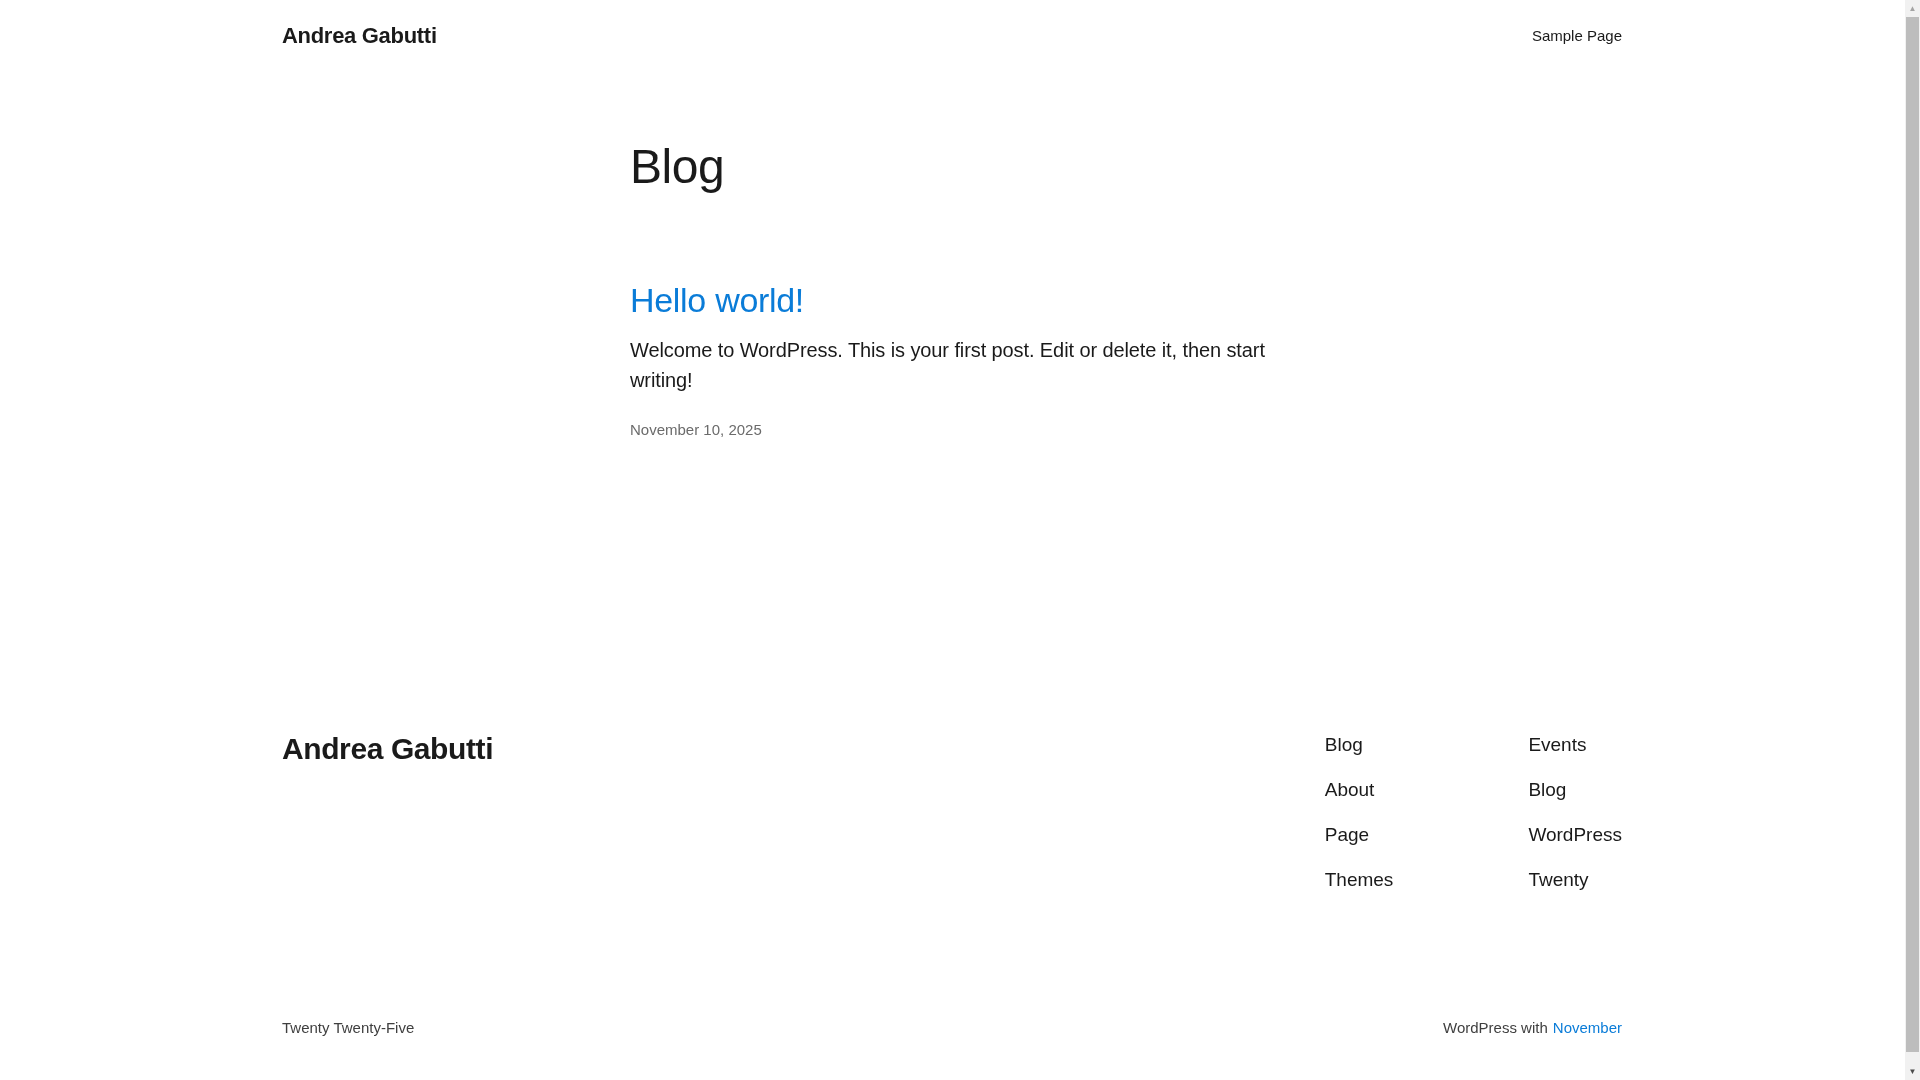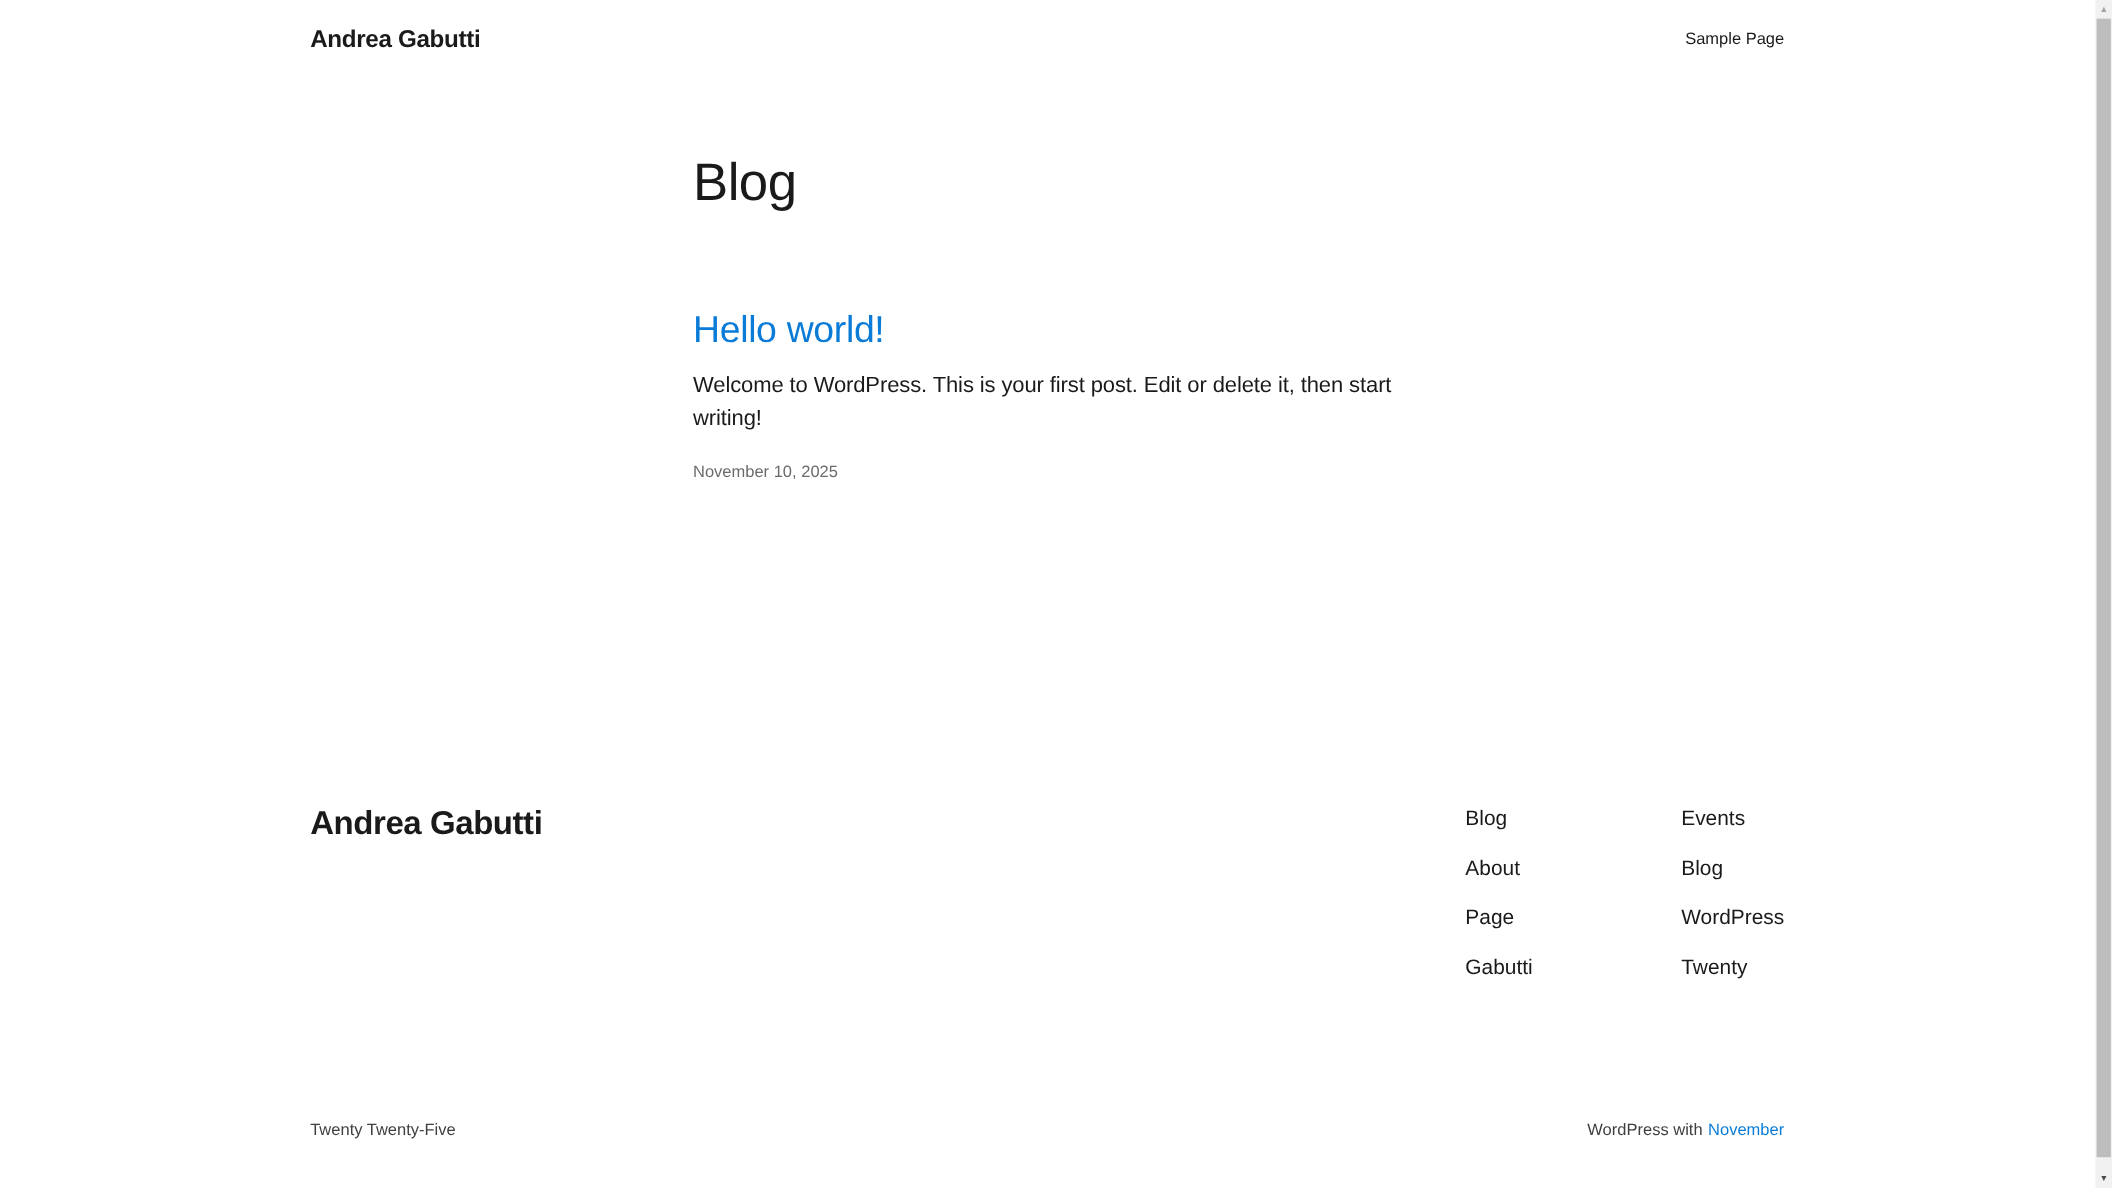--- a/index.html
+++ b/index.html
@@ -135,21 +135,21 @@
 </main>
 
 <footer class="site-footer">
   <div class="footer-site-title">Andrea Gabutti</div>
 
   <nav class="footer-nav">
     <div class="footer-nav-col">
       <a class="footer-nav-link">Blog</a>
       <a class="footer-nav-link">About</a>
       <a class="footer-nav-link">Page</a>
-      <a class="footer-nav-link">Gabutti</a>
+      <a class="footer-nav-link">Themes</a>
     </div>
     <div class="footer-nav-col">
       <a class="footer-nav-link">Events</a>
       <a class="footer-nav-link">Blog</a>
       <a class="footer-nav-link">WordPress</a>
       <a class="footer-nav-link">Twenty</a>
     </div>
   </nav>
 </footer>
 

